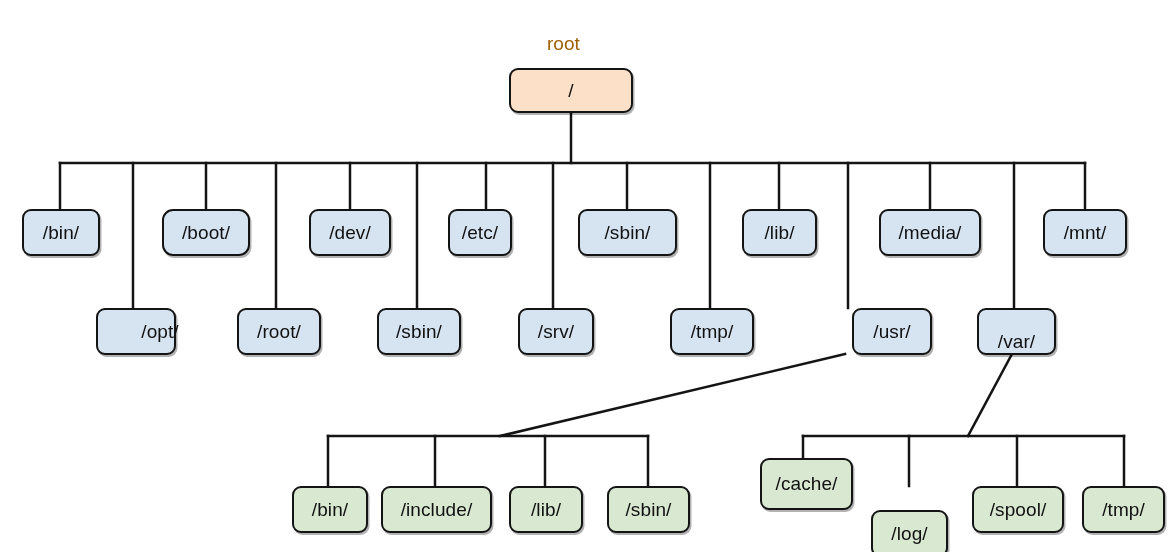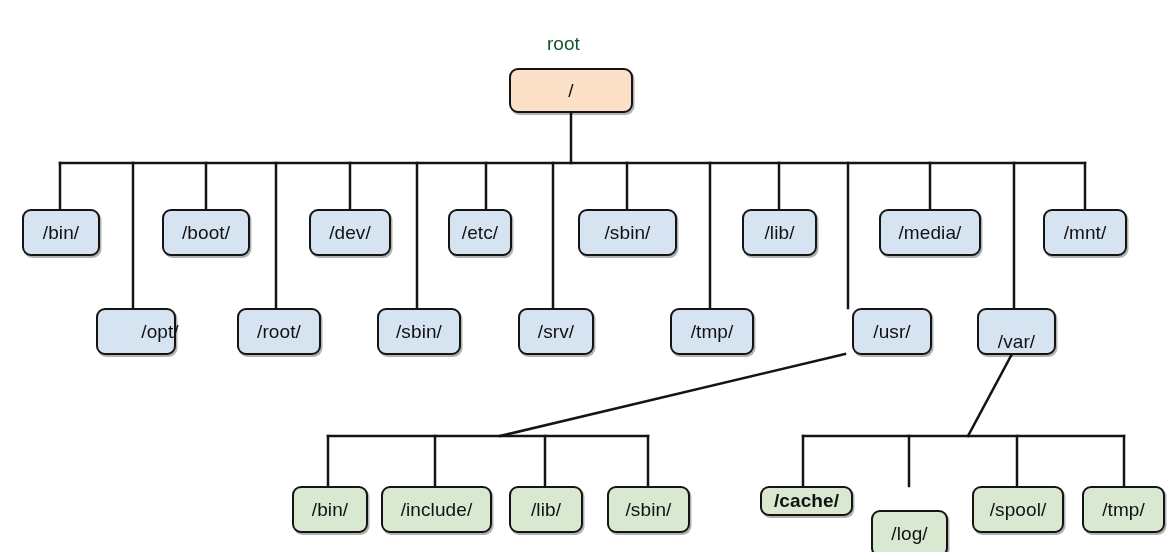--- a/index.html
+++ b/index.html
@@ -36,21 +36,21 @@
     letter-spacing: 0.1px;
     box-shadow: 1.5px 2px 0 rgba(0,0,0,0.30);
     white-space: nowrap;
   }
   .node-root   { background: #fce0c8; }
   .node-level1 { background: #d6e4f2; }
   .node-level2 { background: #d9e8d1; }
   .root-caption {
     position: absolute;
     font-size: 19px;
-    color: #14532d;
+    color: #a16207;
     white-space: nowrap;
   }
 </style>
 </head>
 <body>
 
 <div id="canvas">
 
   <svg id="wires" viewBox="0 0 1168 552" xmlns="http://www.w3.org/2000/svg">
       <line x1="571" y1="113" x2="571" y2="163" stroke="#141414" stroke-width="2.5" stroke-linecap="square"></line>
@@ -86,21 +86,21 @@
 
   <div class="root-caption" style="left: 547px; top: 33px;">root</div>
 
   <div id="nodes-layer">
       <div class="node node-root" style="left: 509px; top: 68px; width: 124px; height: 45px;">
         <span>/</span>
       </div>
       <div class="node node-level1" style="left: 22px; top: 209px; width: 78px; height: 47px;">
         <span>/bin/</span>
       </div>
-      <div class="node node-level1" style="left: 162px; top: 209px; width: 88px; height: 47px;">
+      <div class="node node-level1" style="left: 162px; top: 209px; width: 88px; height: 47px; border-radius: 11px;">
         <span>/boot/</span>
       </div>
       <div class="node node-level1" style="left: 309px; top: 209px; width: 82px; height: 47px;">
         <span>/dev/</span>
       </div>
       <div class="node node-level1" style="left: 448px; top: 209px; width: 64px; height: 47px;">
         <span>/etc/</span>
       </div>
       <div class="node node-level1" style="left: 578px; top: 209px; width: 99px; height: 47px;">
         <span>/sbin/</span>
@@ -140,21 +140,21 @@
       </div>
       <div class="node node-level2" style="left: 381px; top: 486px; width: 111px; height: 47px;">
         <span>/include/</span>
       </div>
       <div class="node node-level2" style="left: 509px; top: 486px; width: 74px; height: 47px;">
         <span>/lib/</span>
       </div>
       <div class="node node-level2" style="left: 607px; top: 486px; width: 83px; height: 47px;">
         <span>/sbin/</span>
       </div>
-      <div class="node node-level2" style="left: 760px; top: 486px; width: 93px; height: 30px; font-weight: bold;">
+      <div class="node node-level2" style="left: 760px; top: 458px; width: 93px; height: 52px;">
         <span>/cache/</span>
       </div>
       <div class="node node-level2" style="left: 871px; top: 510px; width: 77px; height: 47px;">
         <span>/log/</span>
       </div>
       <div class="node node-level2" style="left: 972px; top: 486px; width: 92px; height: 47px;">
         <span>/spool/</span>
       </div>
       <div class="node node-level2" style="left: 1082px; top: 486px; width: 83px; height: 47px;">
         <span>/tmp/</span>

